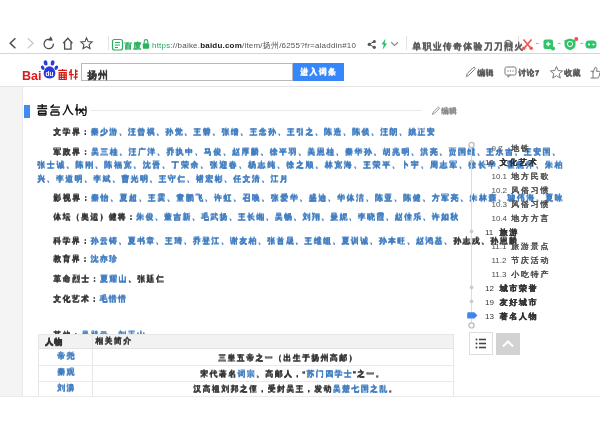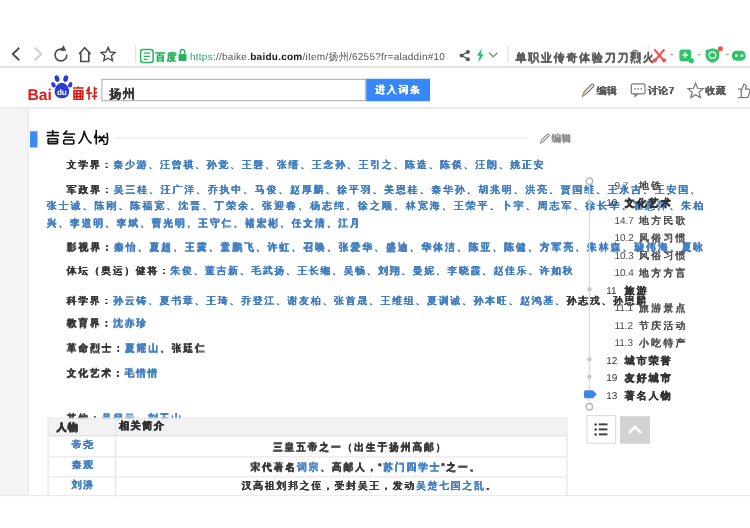--- a/index.html
+++ b/index.html
@@ -146,21 +146,21 @@
 <div class="ln" style="left:53px;top:292.2px;letter-spacing:1.25px"><span style="color:#333333">文化艺术：</span><span style="color:#3f7cc0">毛惜惜</span></div>
 <div class="ln" style="left:53px;top:328px;letter-spacing:1.3px"><span style="color:#333333">其他：</span><span style="color:#3f7cc0">吴登云、刘玉山</span></div>
 
 <div class="abs" style="left:38px;top:334px;width:416px;height:62px;border:1px solid #e6e6e6;border-bottom:none">
   <div style="position:absolute;left:0;top:0;width:100%;height:13.5px;background:#f2f2f2;border-bottom:1px solid #e2e2e2"></div>
   <div style="position:absolute;left:53px;top:0;width:1px;height:62px;background:#e6e6e6"></div>
   <div style="position:absolute;left:0;top:29.5px;width:100%;height:1px;background:#e9e9e9"></div>
   <div style="position:absolute;left:0;top:45.5px;width:100%;height:1px;background:#e9e9e9"></div>
 </div>
 <div class="ln" style="left:45px;top:335.5px;letter-spacing:1px;font-weight:bold;line-height:12px;color:#333">人物</div>
-<div class="ln" style="left:95px;top:335px;letter-spacing:1.3px;font-weight:bold;line-height:12px;color:#333">相关简介</div>
+<div class="ln" style="left:95px;top:335px;letter-spacing:1.3px;font-weight:normal;line-height:12px;color:#333">相关简介</div>
 <div class="ln" style="left:57px;top:349px;letter-spacing:1.3px;color:#3f7cc0">帝尧</div>
 <div class="ln" style="left:57px;top:365px;letter-spacing:1.3px;color:#3f7cc0">秦观</div>
 <div class="ln" style="left:57px;top:381px;letter-spacing:1.3px;color:#3f7cc0">刘濞</div>
 <div class="ln" style="left:218px;top:350.5px;letter-spacing:1.3px;color:#333">三皇五帝之一（出生于扬州高邮）</div>
 <div class="ln" style="left:200px;top:366.5px;letter-spacing:1.3px;color:#333">宋代著名<span style="color:#3f7cc0">词宗</span>、高邮人，“<span style="color:#3f7cc0">苏门四学士</span>”之一。</div>
 <div class="ln" style="left:193px;top:381.5px;letter-spacing:1.3px;color:#333">汉高祖刘邦之侄，受封吴王，发动<span style="color:#3f7cc0">吴楚七国之乱</span>。</div>
 
 <svg class="abs" style="left:465px;top:140px" width="20" height="192" viewBox="0 0 20 192">
   <line x1="6.5" y1="7.5" x2="6.5" y2="182" stroke="#dcdcdc" stroke-width="1"></line>
   <circle cx="6.5" cy="5" r="2.6" fill="#fff" stroke="#b9b9b9" stroke-width="1.2"></circle>
@@ -173,21 +173,21 @@
 </svg>
 <div class="tcs" style="top:143.4px">
     <span class="tnum" style="left:491.5px">9.7</span>
     <span class="ttxt" style="left:511px">地铁</span>
   </div>
 <div class="tct" style="top:157.4px">
     <span class="tnum" style="left:485px">10</span>
     <span class="ttxt" style="left:499.5px">文化艺术</span>
   </div>
 <div class="tcs" style="top:171.4px">
-    <span class="tnum" style="left:491.5px">14.7</span>
+    <span class="tnum" style="left:491.5px">10.1</span>
     <span class="ttxt" style="left:511px">地方民歌</span>
   </div>
 <div class="tcs" style="top:185.4px">
     <span class="tnum" style="left:491.5px">10.2</span>
     <span class="ttxt" style="left:511px">风俗习惯</span>
   </div>
 <div class="tcs" style="top:199.4px">
     <span class="tnum" style="left:491.5px">10.3</span>
     <span class="ttxt" style="left:511px">风俗习惯</span>
   </div>

